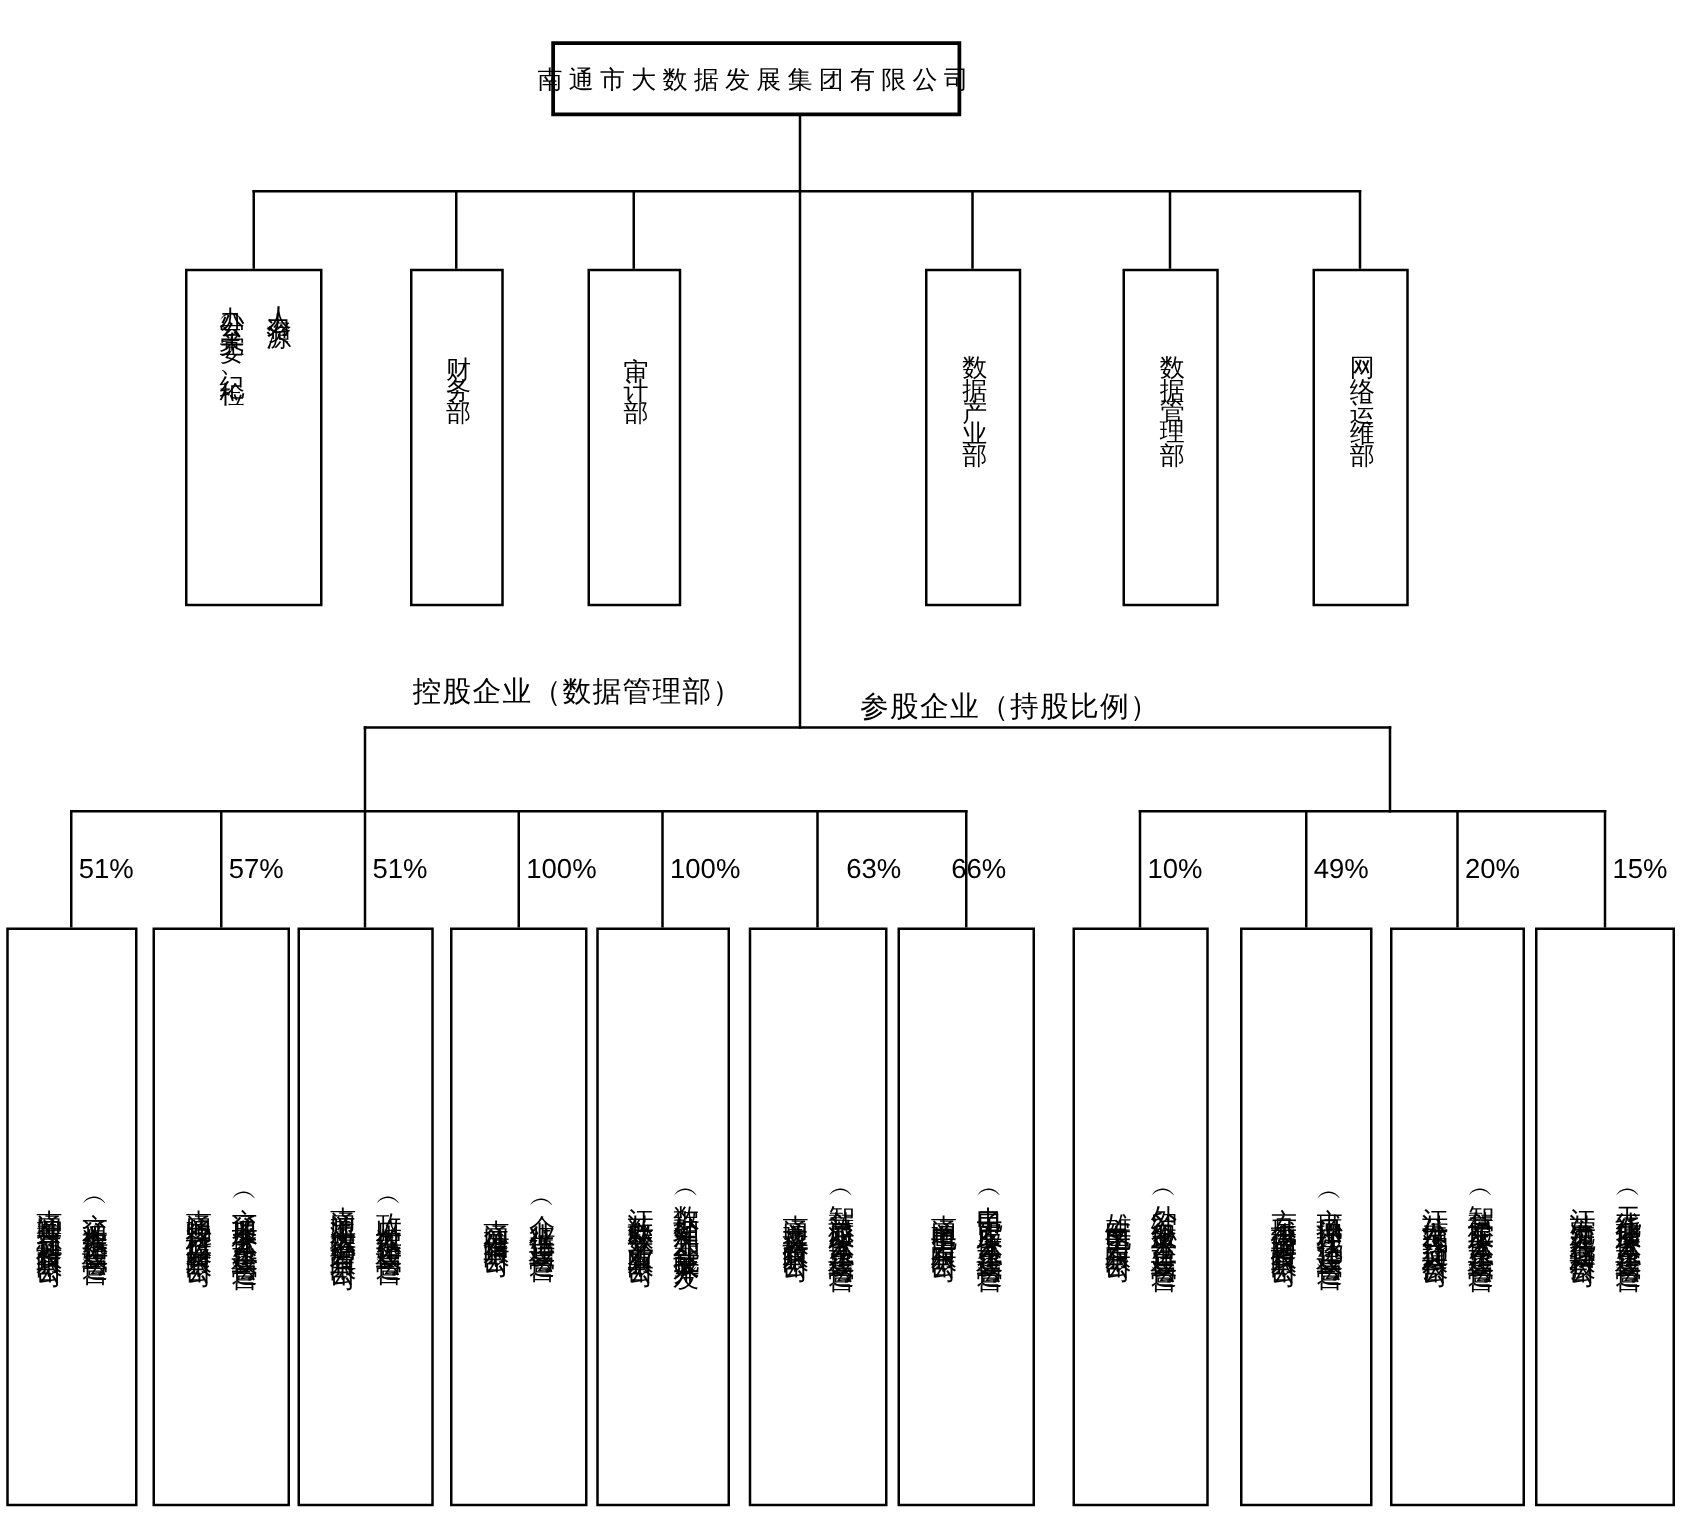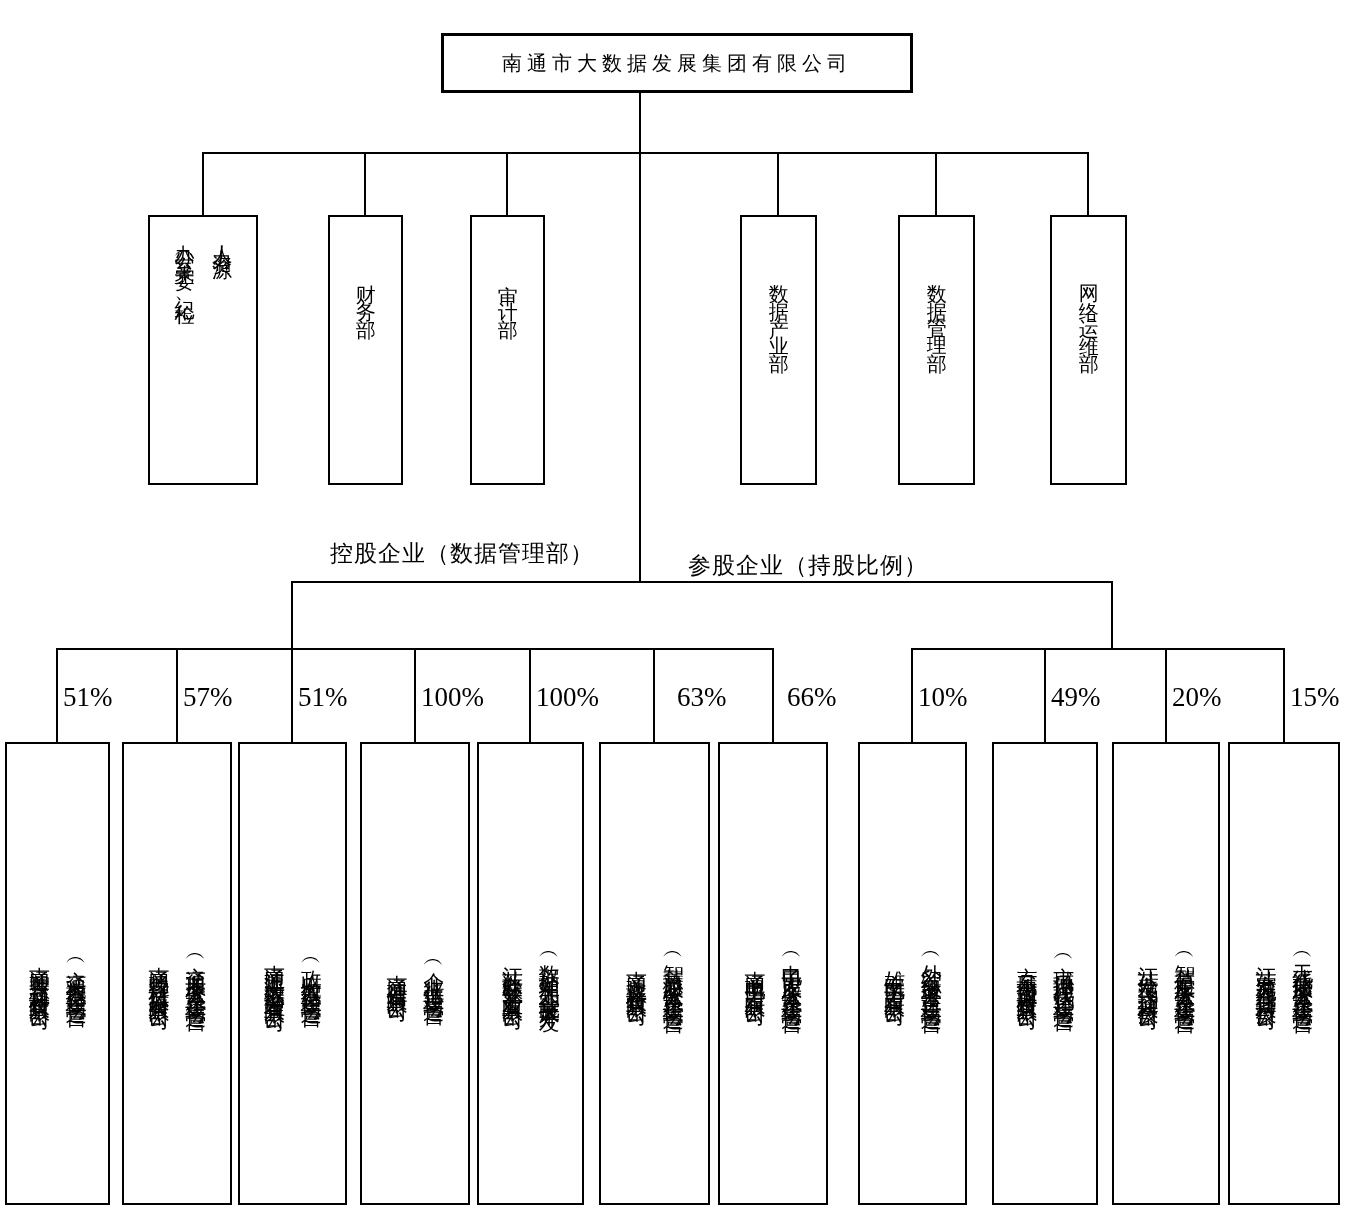--- a/index.html
+++ b/index.html
@@ -12,29 +12,29 @@
   .root{border-width:3px;align-items:center;justify-content:center}
   .root .htext{font-size:20px;letter-spacing:5px;white-space:nowrap}
   .vt{writing-mode:vertical-rl;line-height:1.08;display:block}
   .dept{justify-content:center;align-items:flex-start;padding-top:52px}
   .dept .vt{font-size:20px;letter-spacing:17px}
   .dept.office{padding-top:12px;gap:16px}
   .dept.office .vt{letter-spacing:5px}
   .company{justify-content:center;align-items:center;gap:14px}
   .company .vt{font-size:21px;letter-spacing:4px}
   .branch-label{position:absolute;font-size:23px;letter-spacing:1px;white-space:nowrap}
-  .pct{position:absolute;top:682px;font-family:Liberation Serif, serif;
-       font-size:27px;white-space:nowrap}
+  .pct{position:absolute;top:682px;font-family:Liberation Sans, sans-serif;
+       font-size:22px;white-space:nowrap}
 </style>
 </head>
 <body>
 
 <div class="chart">
 
-  <div class="box root" style="left:441px;top:33px;width:472px;height:60px;">
+  <div class="box root" style="left:441px;top:33px;width:328px;height:60px;">
     <span class="htext">南通市大数据发展集团有限公司</span>
   </div>
 
   <div class="line v" style="left:639px;top:91px;height:492px;"></div>
   <div class="line h" style="left:202px;top:152px;width:887px;"></div>
   <div class="line v" style="left:202px;top:152px;height:65px;"></div>
   <div class="line v" style="left:364px;top:152px;height:65px;"></div>
   <div class="line v" style="left:506px;top:152px;height:65px;"></div>
   <div class="line v" style="left:777px;top:152px;height:65px;"></div>
   <div class="line v" style="left:935px;top:152px;height:65px;"></div>
@@ -79,21 +79,21 @@
   <div class="line v" style="left:1044px;top:648px;height:96px;"></div>
   <div class="line v" style="left:1165px;top:648px;height:96px;"></div>
   <div class="line v" style="left:1283px;top:648px;height:96px;"></div>
 
   <span class="pct" style="left:63px;">51%</span>
   <span class="pct" style="left:183px;">57%</span>
   <span class="pct" style="left:298px;">51%</span>
   <span class="pct" style="left:421px;">100%</span>
   <span class="pct" style="left:536px;">100%</span>
   <span class="pct" style="left:677px;">63%</span>
-  <span class="pct" style="left:787px;">66%</span>
+  <span class="pct" style="left:761px;">66%</span>
   <span class="pct" style="left:918px;">10%</span>
   <span class="pct" style="left:1051px;">49%</span>
   <span class="pct" style="left:1172px;">20%</span>
   <span class="pct" style="left:1290px;">15%</span>
 
   <div class="box company" style="left:5px;top:742px;width:105px;height:463px;">
     <span class="vt">南通智慧交通科技有限公司</span>
     <span class="vt">（交通大数据建设与运营）</span>
   </div>
   <div class="box company" style="left:122px;top:742px;width:110px;height:463px;">

